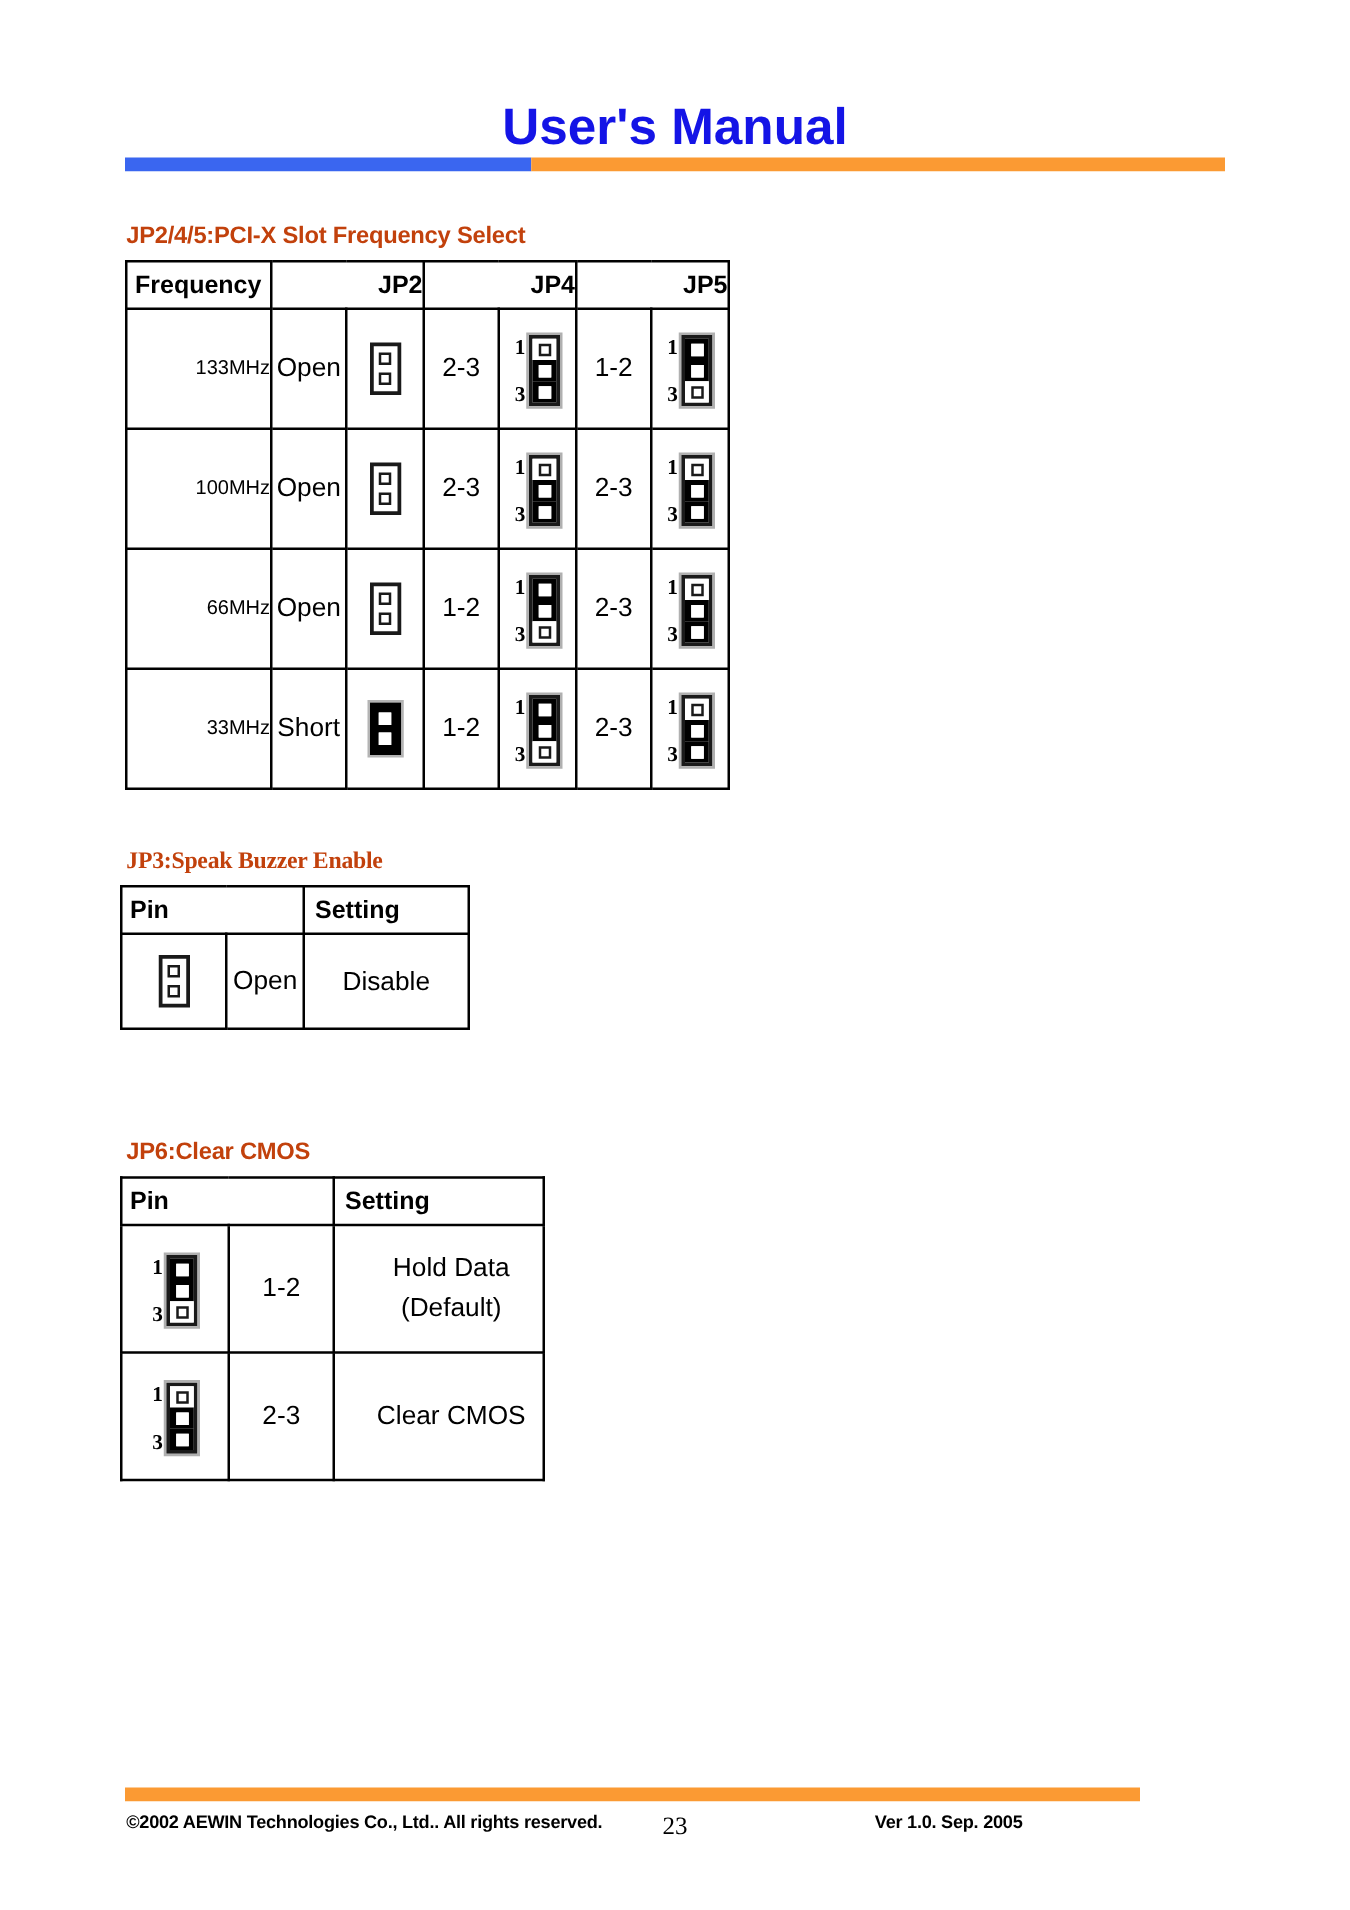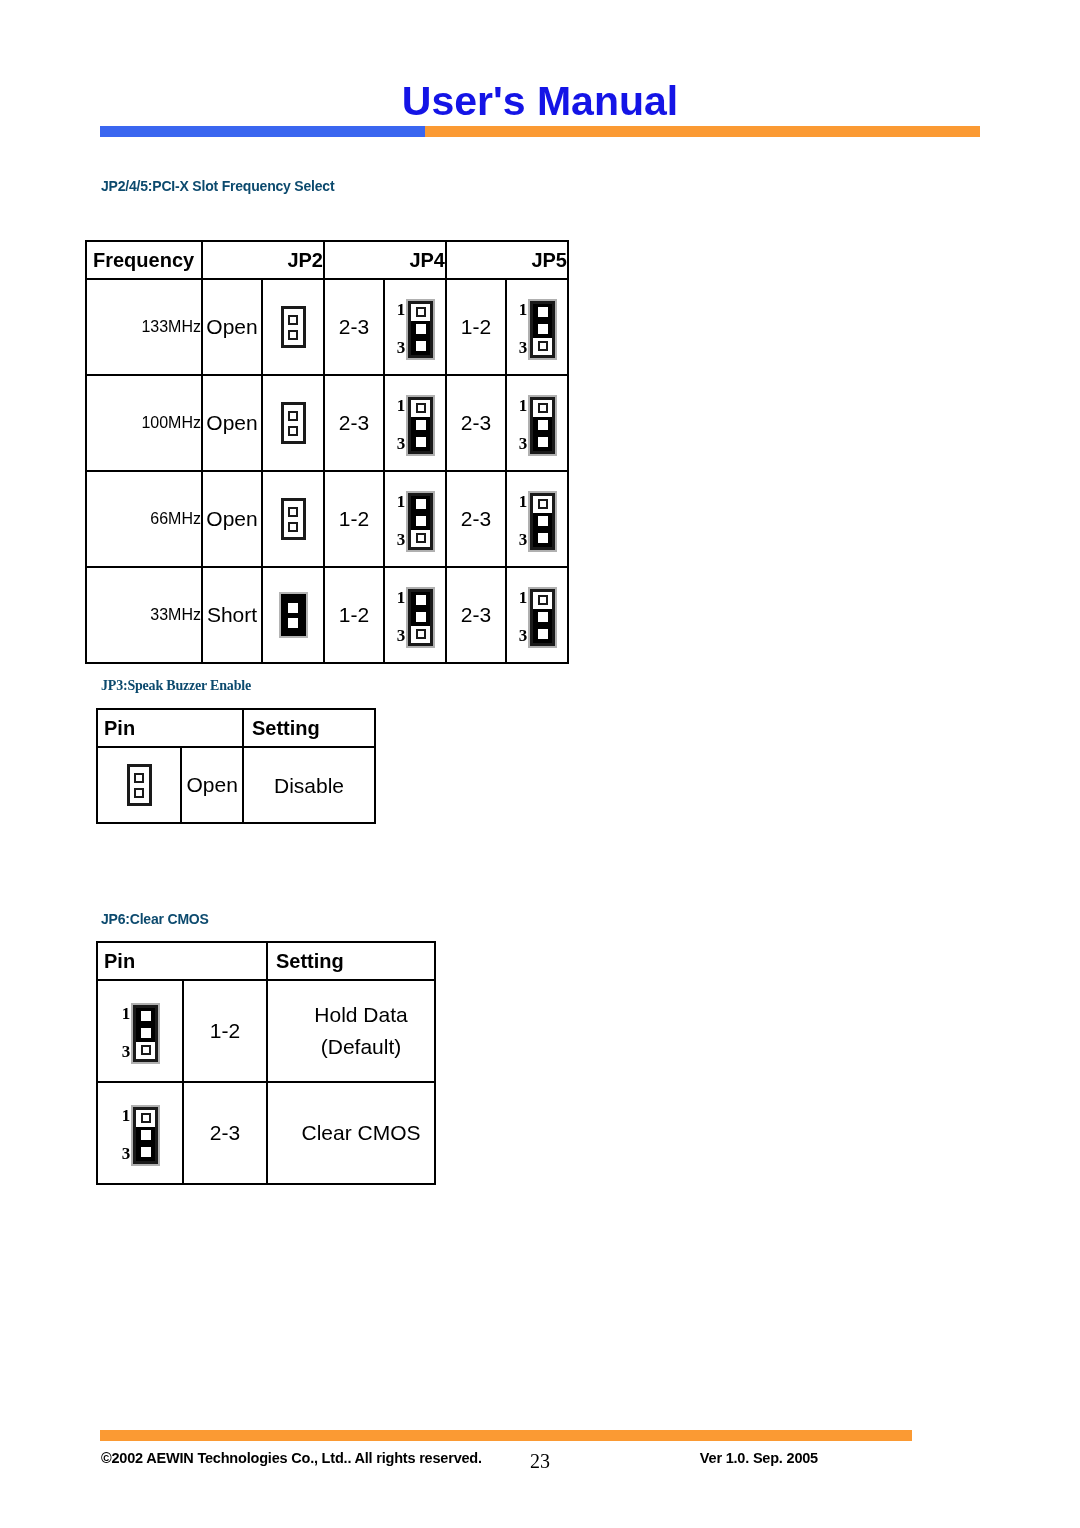--- a/index.html
+++ b/index.html
@@ -52,23 +52,23 @@
   }
   .header-rule .seg-orange {
     flex: 1;
     height: 11px;
     background: #fb9a33;
   }
 
   
   .section-heading {
     position: absolute;
-    font-size: 14px;
+    font-size: 19px;
     font-weight: bold;
-    color: #0c4a6e;
+    color: #c2410c;
     white-space: nowrap;
     letter-spacing: -0.2px;
   }
   #heading-jp245 { left: 101px; top: 178px; }
   #heading-jp3   { left: 101px; top: 678px; font-family: Liberation Serif, serif; }
   #heading-jp6   { left: 101px; top: 911px; }
 
   
   table.jtable {
     position: absolute;
@@ -87,23 +87,22 @@
     font-family: "Liberation Sans", sans-serif;
   }
   table.jtable th {
     font-weight: bold;
     font-size: 20px;
     height: 36px;
   }
 
   
   #table-freq {
-    left: 85px;
+    left: 100px;
     top: 208px;
-    margin-top: 32px;
   }
   #table-freq th.col-freq { width: 108px; text-align: left; padding-left: 6px; }
   #table-freq th.col-jp   { width: 118px; text-align: right; }
   #table-freq td.cell-freq {
     width: 108px;
     text-align: right;
     padding-left: 6px;
     font-size: 16px;
   }
   #table-freq td.cell-state {

